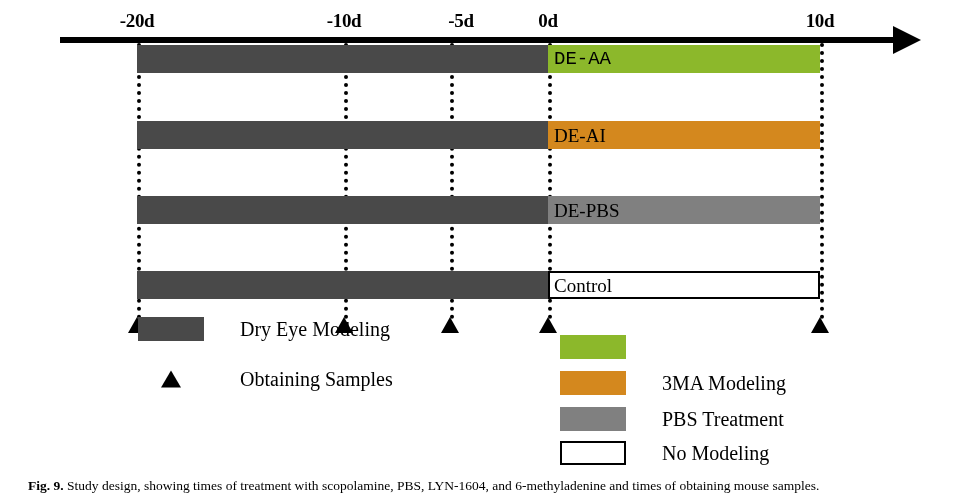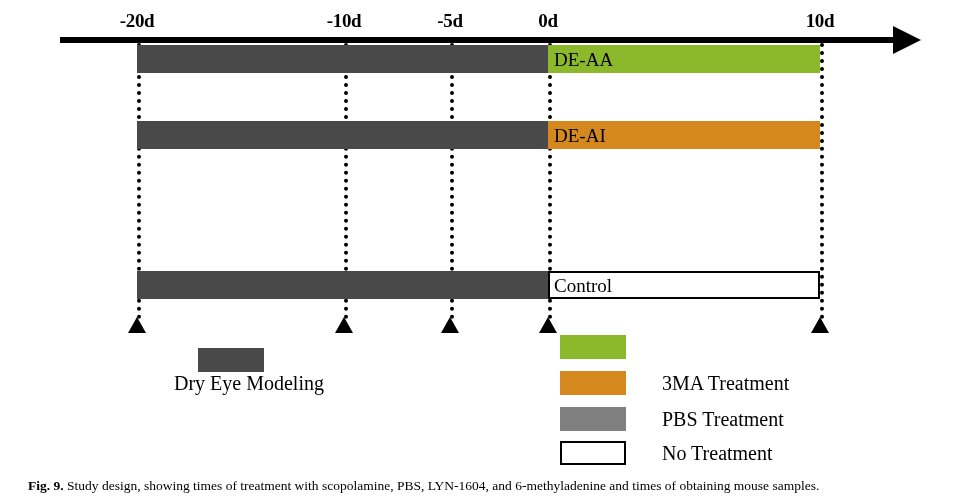--- a/index.html
+++ b/index.html
@@ -147,74 +147,83 @@
 </head>
 <body>
 
 <div id="figure">
 
   <div class="axis-line"></div>
   <div class="axis-arrow"></div>
 
   <div class="tick-label" style="left:137px;">-20d</div>
   <div class="tick-label" style="left:344px;">-10d</div>
-  <div class="tick-label" style="left:450px;">-5d</div>
+  <div class="tick-label" style="left:461px;">-5d</div>
   <div class="tick-label" style="left:548px;">0d</div>
   <div class="tick-label" style="left:820px;">10d</div>
 
   <div class="guide" style="left:137px;"></div>
   <div class="guide" style="left:344px;"></div>
   <div class="guide" style="left:450px;"></div>
   <div class="guide" style="left:548px;"></div>
   <div class="guide" style="left:820px;"></div>
 
   <div class="bar-row" style="left:137px; top:45px; width:683px;">
     <div class="seg seg-model" style="left:0px; width:411px;"></div>
     <div class="seg seg-green" style="left:411px; width:272px;"></div>
-    <div class="bar-label" style="left:411px;">DE-AA</div>
+    <div class="bar-label" style="left:411px;font-family:Liberation Mono, monospace;">DE-AA</div>
   </div>
 
   <div class="bar-row" style="left:137px; top:121px; width:683px;">
     <div class="seg seg-model" style="left:0px; width:411px;"></div>
     <div class="seg seg-orange" style="left:411px; width:272px;"></div>
     <div class="bar-label" style="left:411px;">DE-AI</div>
   </div>
 
+  <div class="bar-row" style="left:137px; top:196px; width:683px;">
+    <div class="seg seg-model" style="left:0px; width:411px;"></div>
+    <div class="seg seg-gray" style="left:411px; width:272px;"></div>
+    <div class="bar-label" style="left:411px;">DE-PBS</div>
+  </div>
 
   <div class="bar-row" style="left:137px; top:271px; width:683px;">
     <div class="seg seg-model" style="left:0px; width:411px;"></div>
     <div class="seg seg-white" style="left:411px; width:272px;"></div>
     <div class="bar-label" style="left:411px;">Control</div>
   </div>
 
   <div class="tri" style="left:137px;"></div>
   <div class="tri" style="left:344px;"></div>
   <div class="tri" style="left:450px;"></div>
   <div class="tri" style="left:548px;"></div>
   <div class="tri" style="left:820px;"></div>
 
-  <div class="legend-row" style="left:138px; top:348px;flex-direction:column;">
+  <div class="legend-row" style="left:138px; top:316px;">
     <span class="legend-swatch sw-dark"></span>
     <span class="legend-text">Dry Eye Modeling</span>
   </div>
+  <div class="legend-row" style="left:138px; top:366px;">
+    <span class="legend-swatch sw-tri"></span>
+    <span class="legend-text">Obtaining Samples</span>
+  </div>
 
   <div class="legend-row" style="left:560px; top:334px;">
     <span class="legend-swatch sw-green"></span>
   </div>
   <div class="legend-row" style="left:560px; top:370px;">
     <span class="legend-swatch sw-orange"></span>
-    <span class="legend-text">3MA Treatment</span>
+    <span class="legend-text">3MA Modeling</span>
   </div>
   <div class="legend-row" style="left:560px; top:406px;text-align:center;">
     <span class="legend-swatch sw-gray"></span>
     <span class="legend-text">PBS Treatment</span>
   </div>
   <div class="legend-row" style="left:560px; top:440px;">
     <span class="legend-swatch sw-white"></span>
-    <span class="legend-text">No Treatment</span>
+    <span class="legend-text">No Modeling</span>
   </div>
 
   <div class="caption">
     <b>Fig. 9.</b>
     <span>Study design, showing times of treatment with scopolamine, PBS, LYN-1604, and 6-methyladenine and times of obtaining mouse samples.</span>
   </div>
 
 </div>
 
 </body></html>

